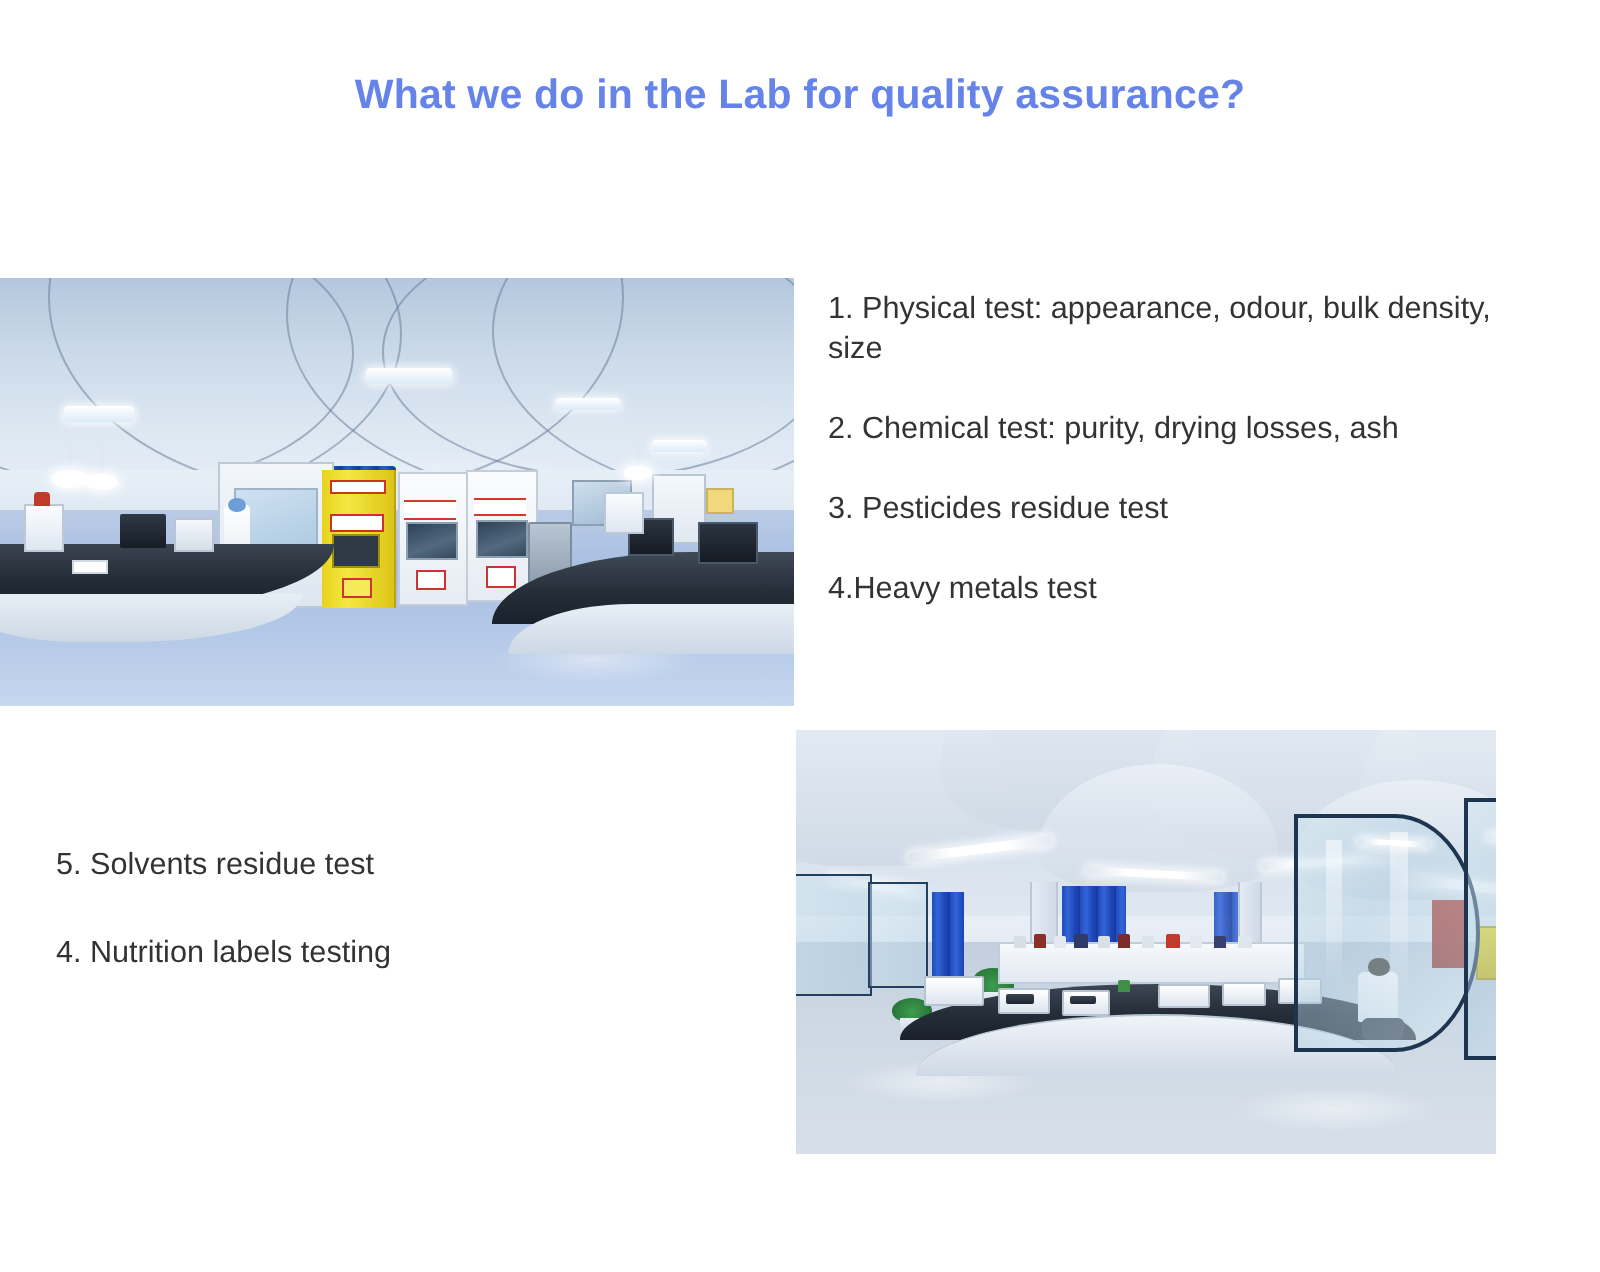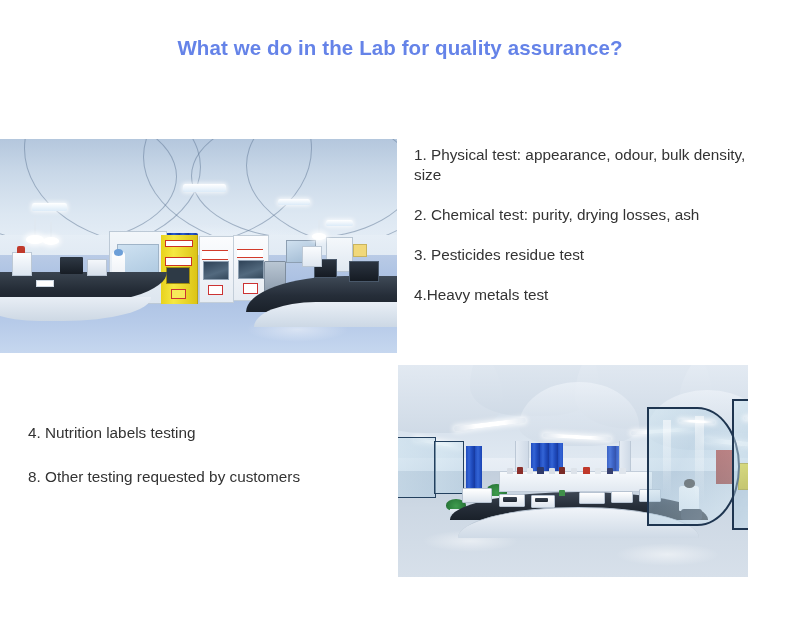--- a/index.html
+++ b/index.html
@@ -479,17 +479,17 @@
   </div>
 
   <div class="text-block" id="list-right">
     <p class="list-item">1. Physical test: appearance, odour, bulk density, particle size</p>
     <p class="list-item">2. Chemical test: purity, drying losses, ash</p>
     <p class="list-item">3. Pesticides residue test</p>
     <p class="list-item">4.Heavy metals test</p>
   </div>
 
   <div class="text-block" id="list-left">
+    <p class="list-item">5. Solvents residue test</p>
     <p class="list-item">4. Nutrition labels testing</p>
-    <p class="list-item">8. Other testing requested by customers</p>
   </div>
 
 </div>
 
 </body></html>

